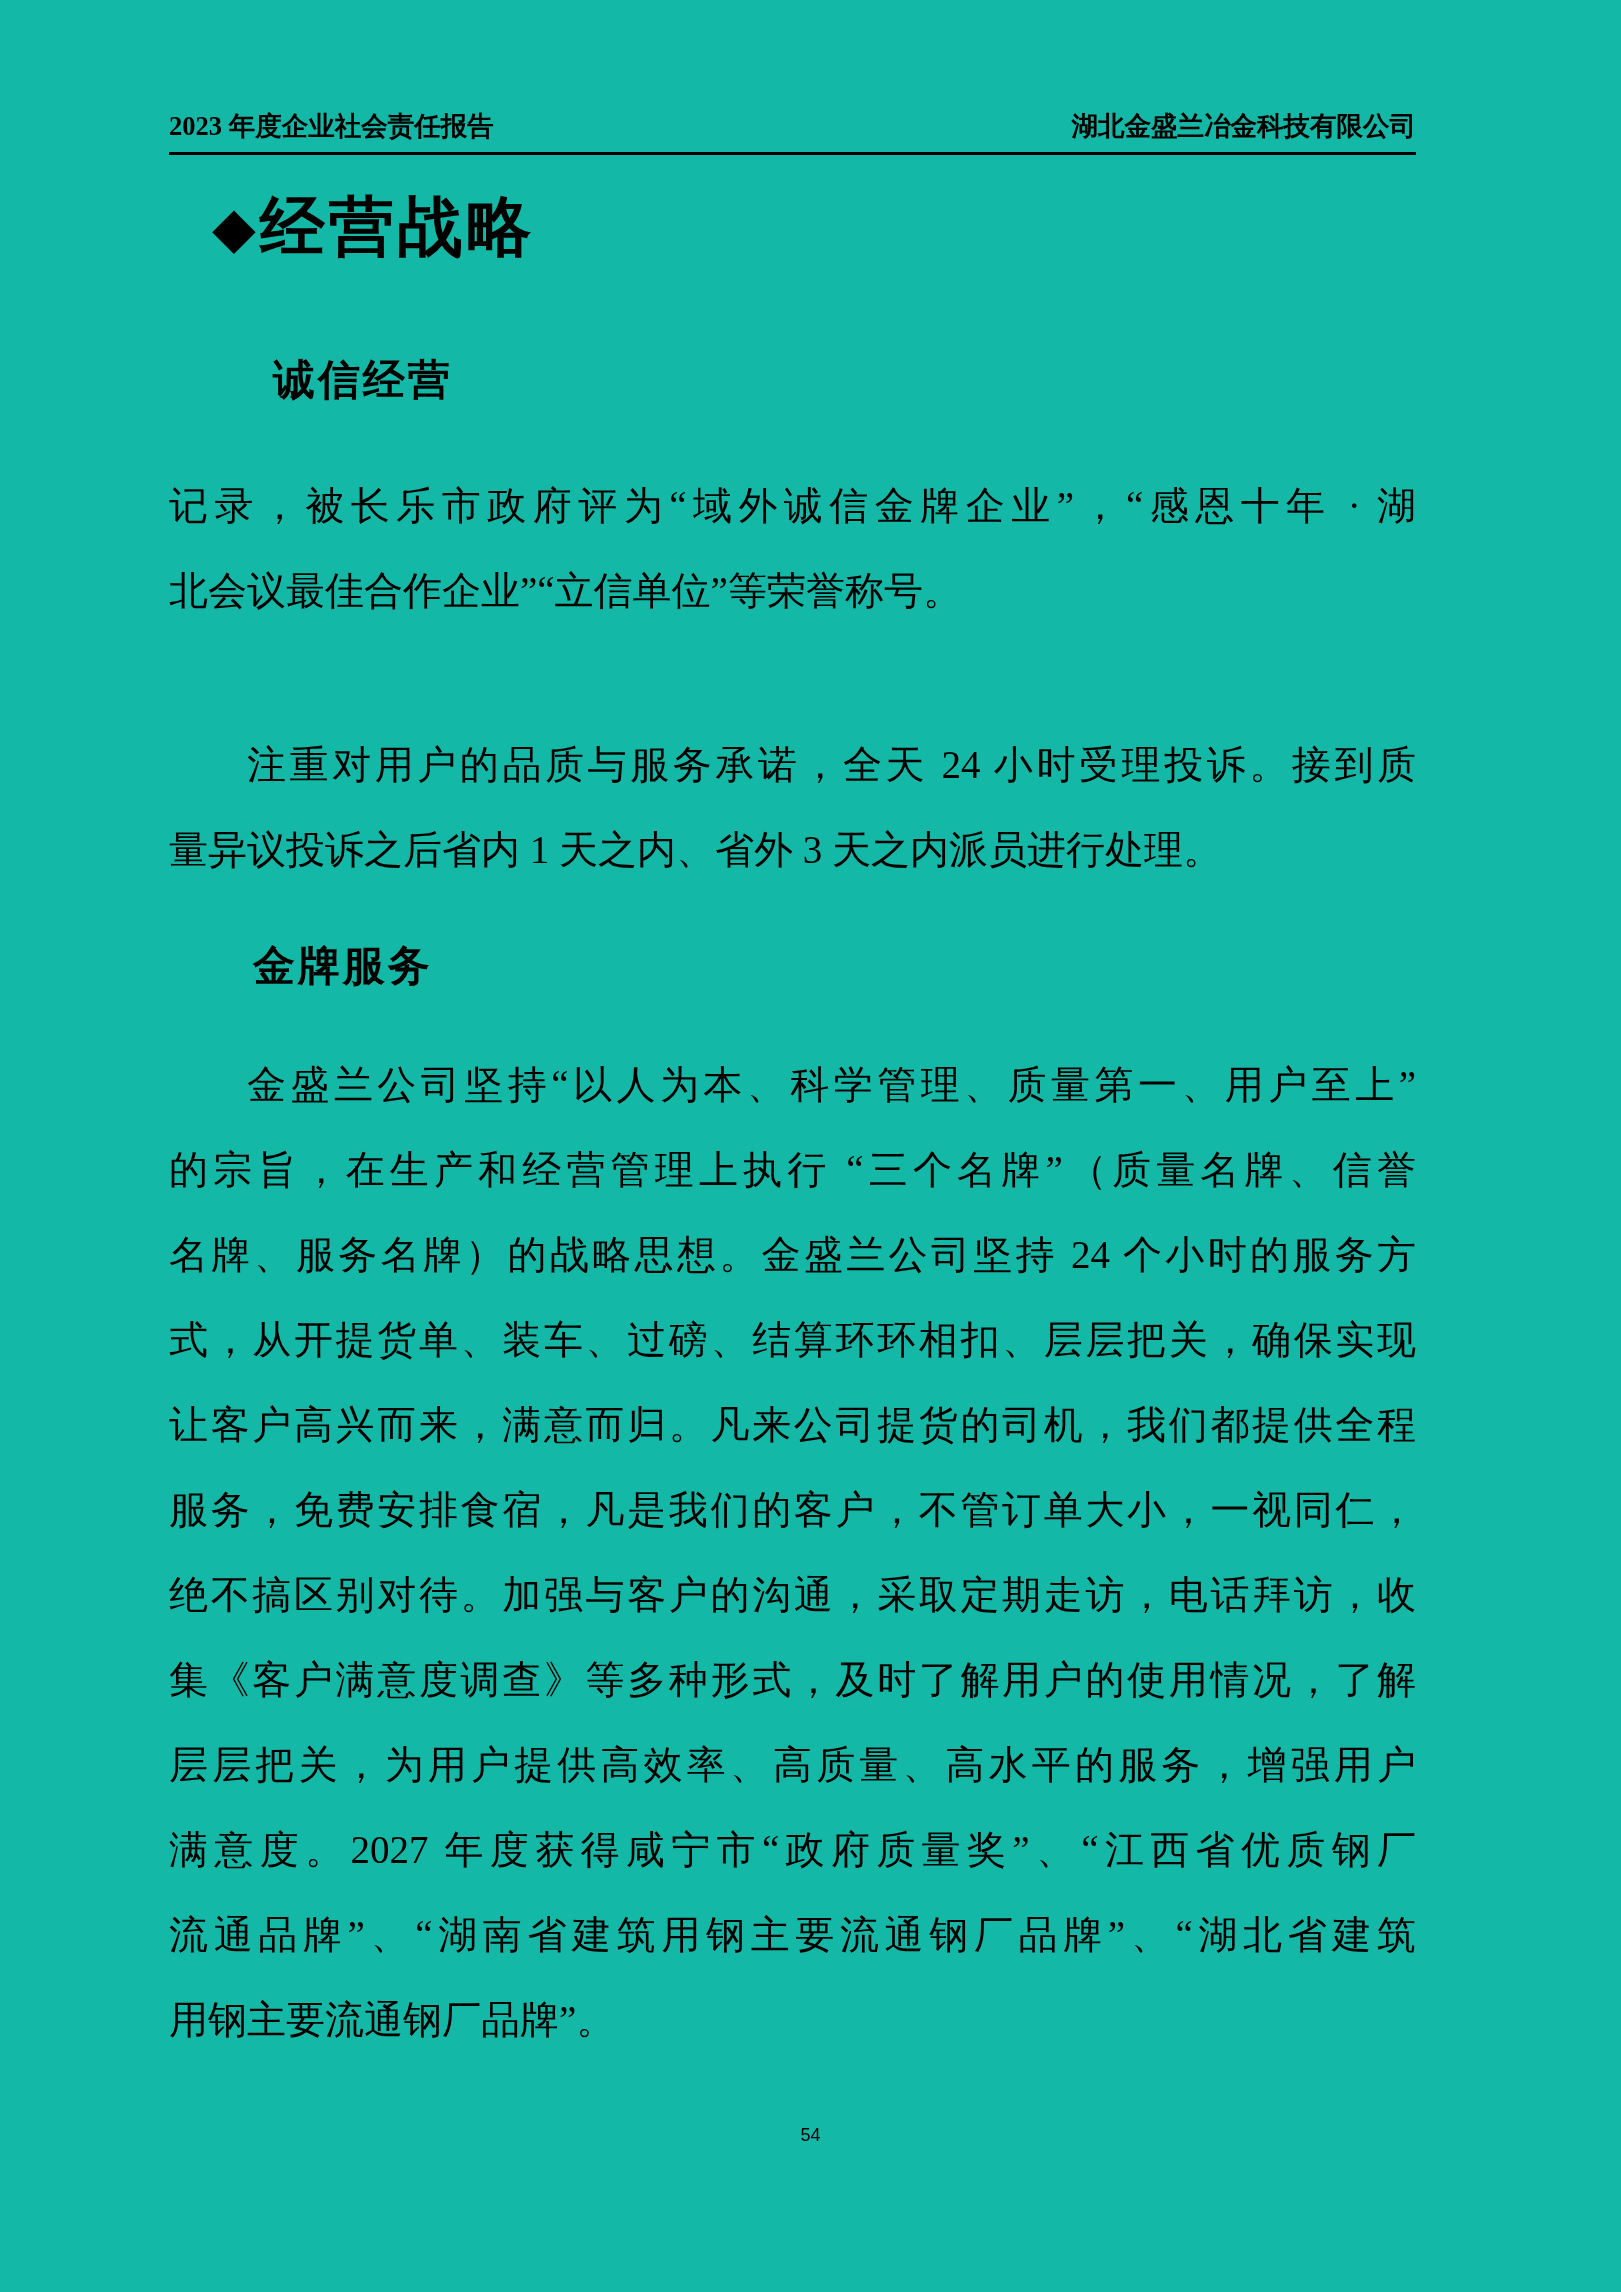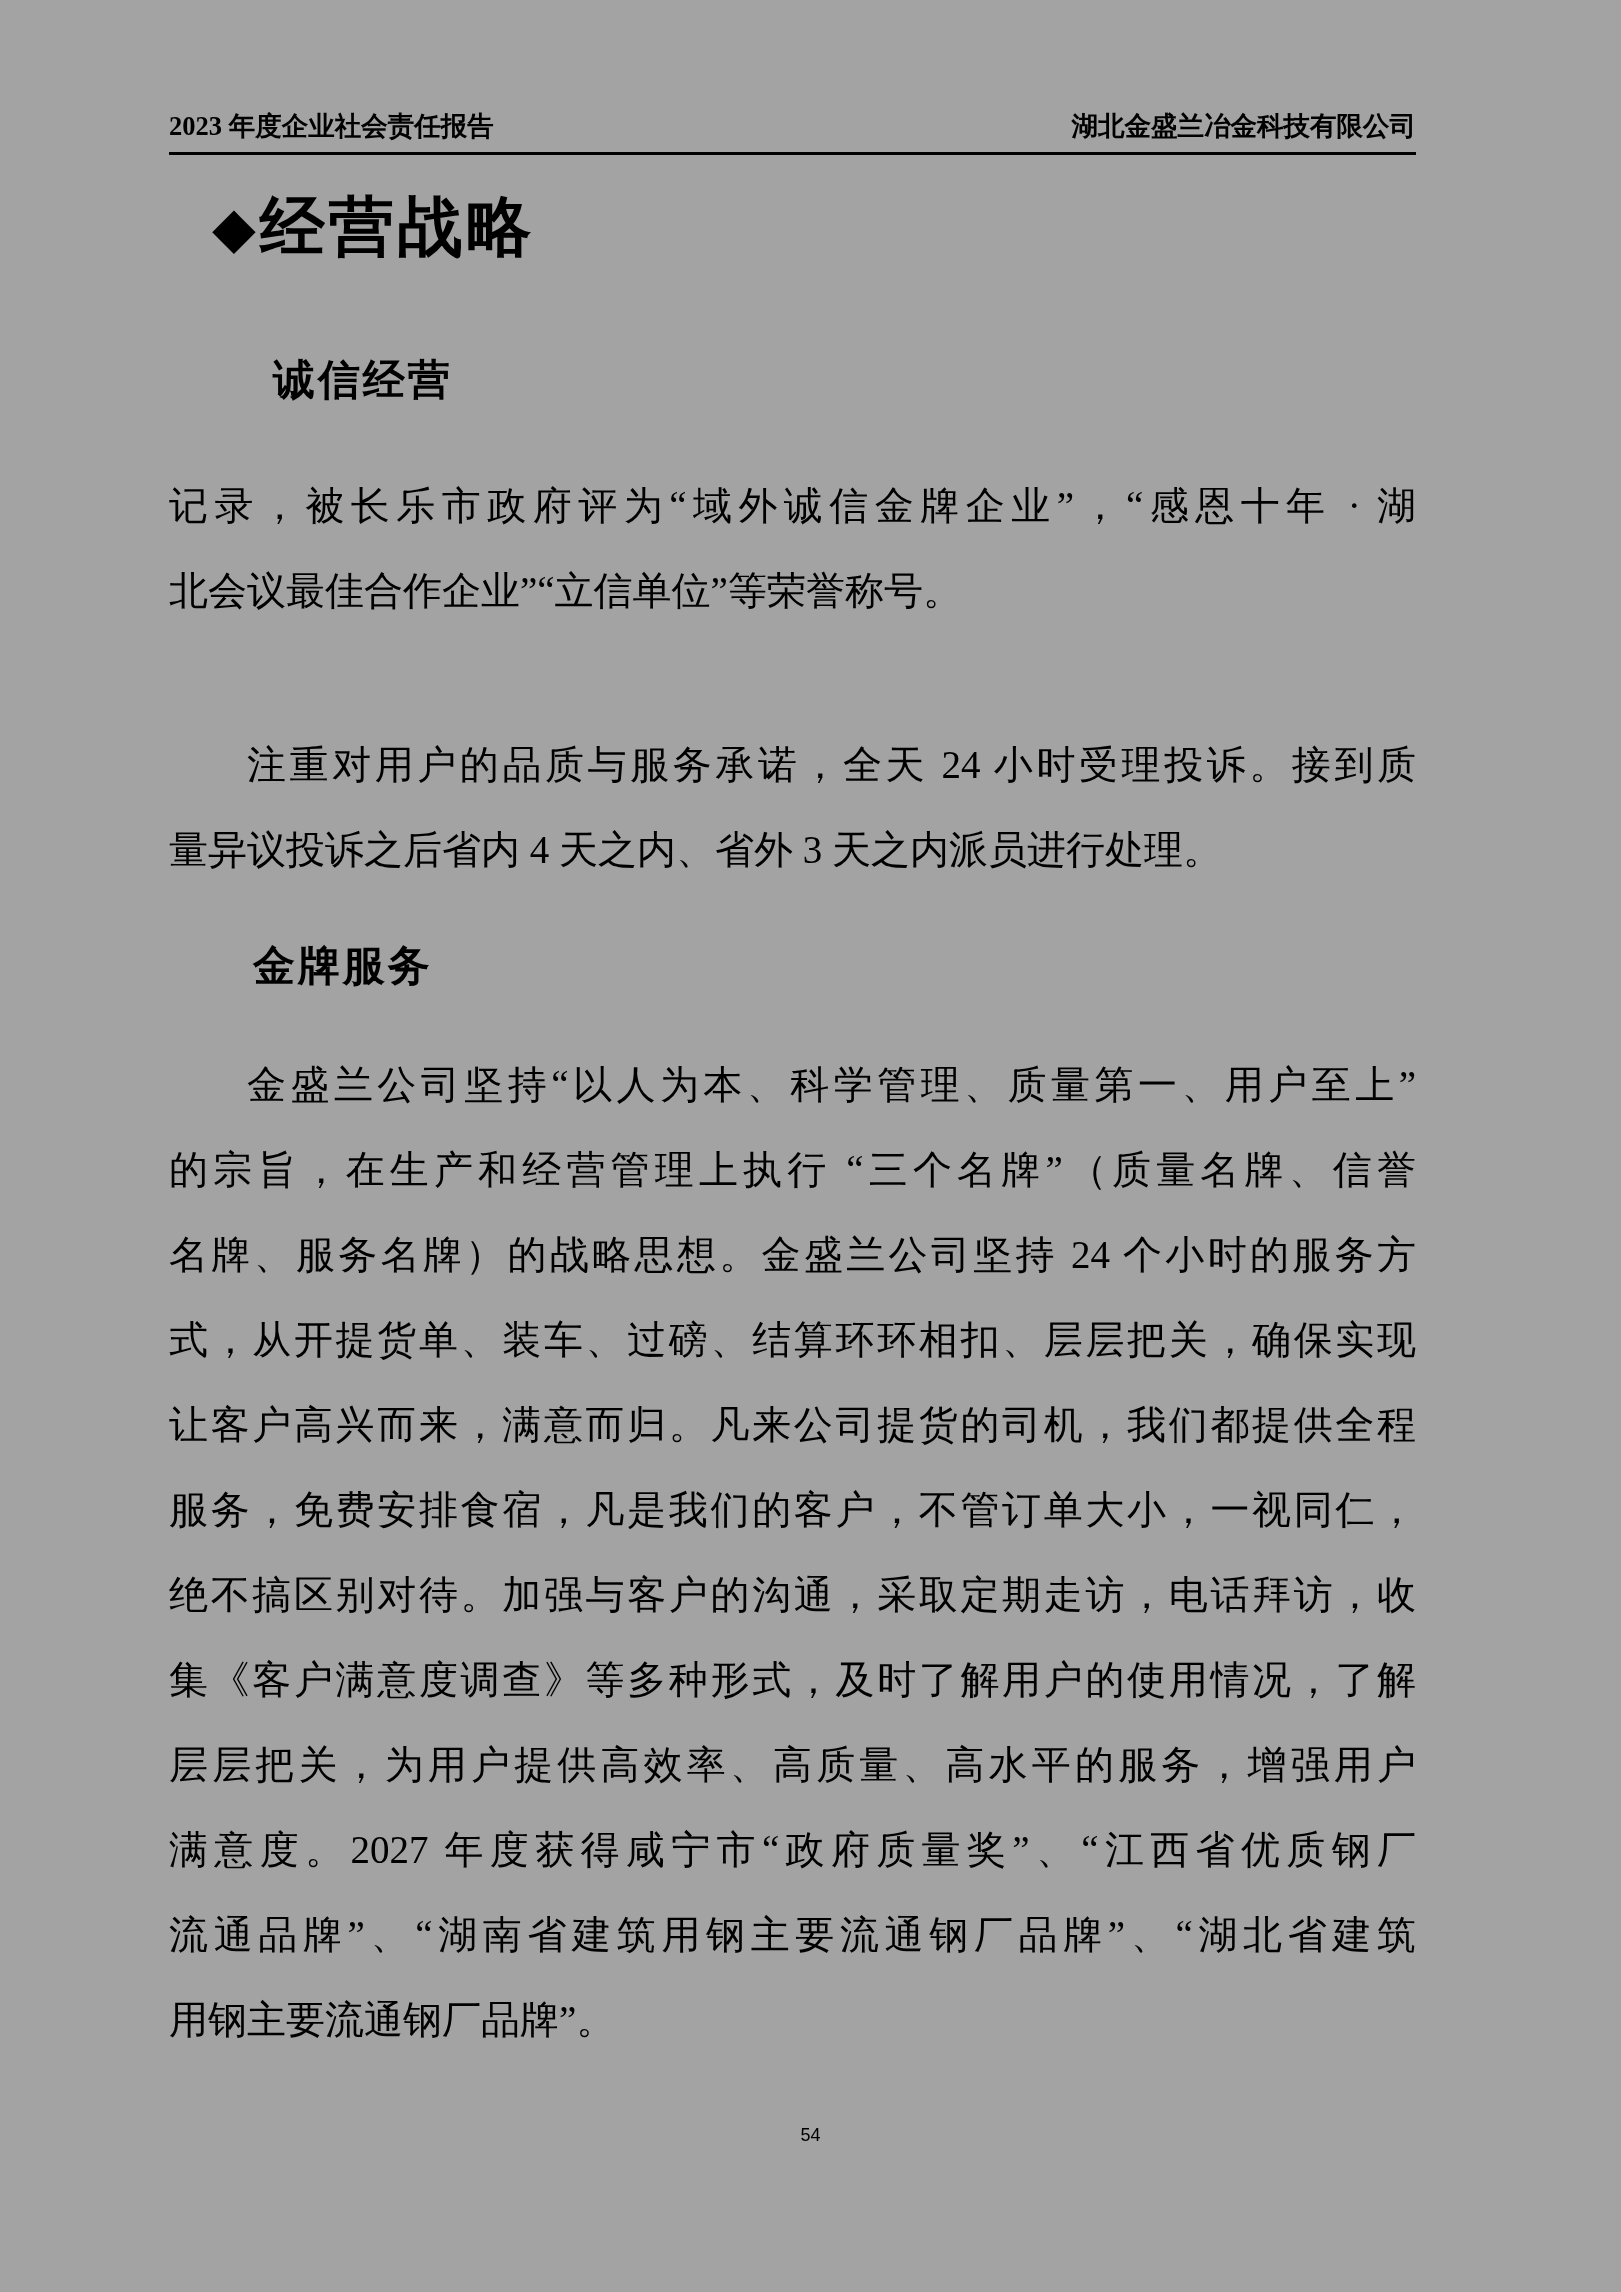--- a/index.html
+++ b/index.html
@@ -4,21 +4,21 @@
 <style>
   html, body {
     margin: 0;
     padding: 0;
     background: #ffffff;
   }
   .page {
     position: relative;
     width: 1621px;
     height: 2293px;
-    background: #a3a3a3;
+    background: #14b8a6;
     color: #000000;
     font-family: "Liberation Serif", "DejaVu Serif", serif;
     overflow: hidden;
   }
   
   .header {
     position: absolute;
     top: 108px;
     left: 169px;
     width: 1247px;
@@ -108,21 +108,21 @@
 
   <div class="section-heading heading-integrity">诚信经营</div>
 
   <div class="para para-1">
     <div class="line">记录，被长乐市政府评为“域外诚信金牌企业”，“感恩十年 · 湖</div>
     <div class="line last">北会议最佳合作企业”“立信单位”等荣誉称号。</div>
   </div>
 
   <div class="para para-2">
     <div class="line indent">注重对用户的品质与服务承诺，全天 24 小时受理投诉。接到质</div>
-    <div class="line last">量异议投诉之后省内 4 天之内、省外 3 天之内派员进行处理。</div>
+    <div class="line last">量异议投诉之后省内 1 天之内、省外 3 天之内派员进行处理。</div>
   </div>
 
   <div class="section-heading heading-service">金牌服务</div>
 
   <div class="para para-3">
     <div class="line indent">金盛兰公司坚持“以人为本、科学管理、质量第一、用户至上”</div>
     <div class="line">的宗旨，在生产和经营管理上执行 “三个名牌”（质量名牌、信誉</div>
     <div class="line">名牌、服务名牌）的战略思想。金盛兰公司坚持 24 个小时的服务方</div>
     <div class="line">式，从开提货单、装车、过磅、结算环环相扣、层层把关，确保实现</div>
     <div class="line">让客户高兴而来，满意而归。凡来公司提货的司机，我们都提供全程</div>

